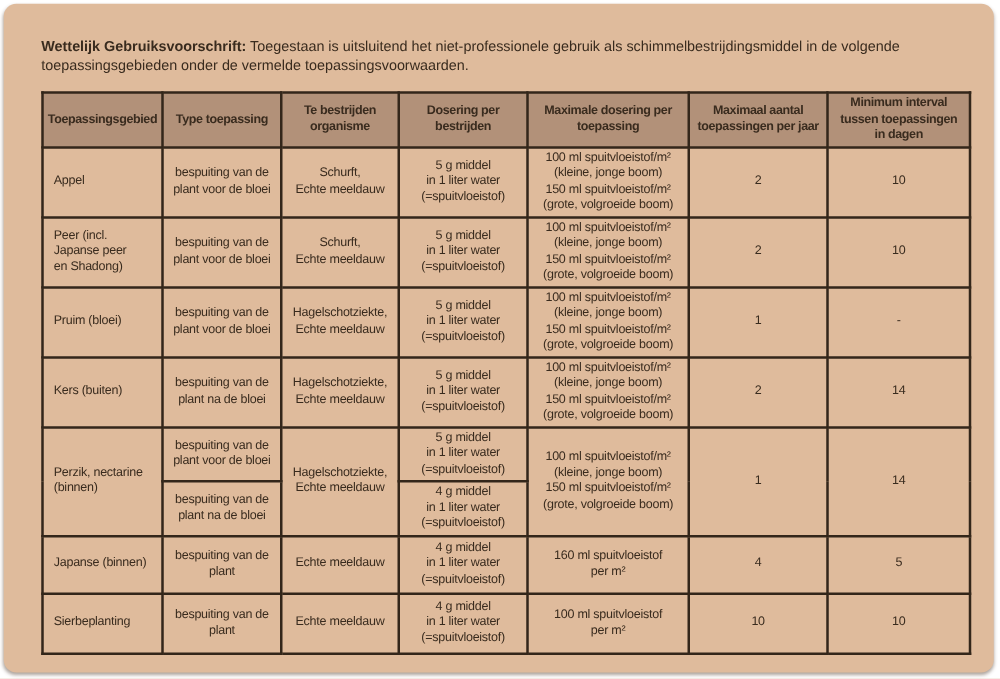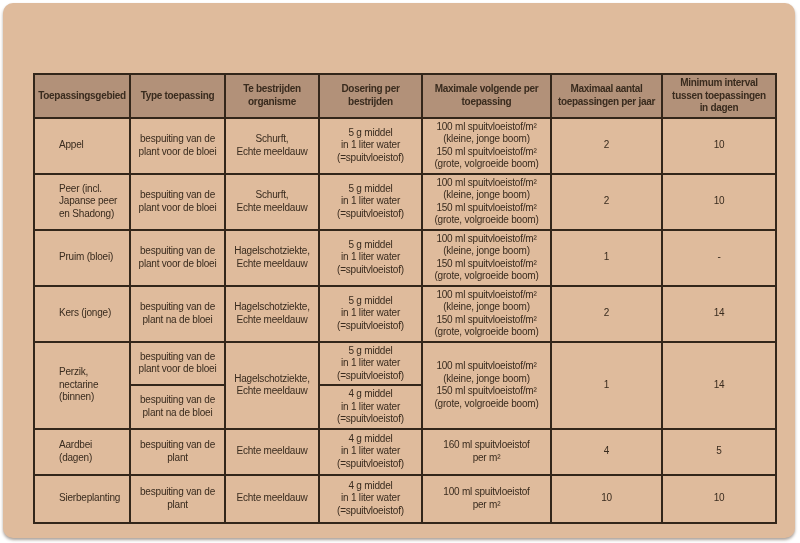--- a/index.html
+++ b/index.html
@@ -34,46 +34,47 @@
     padding:2px 3px;
     font-size:10px;line-height:12.5px;
     letter-spacing:-0.2px;
     color:var(--text);
   }
   table.spec th{
     background:var(--header-bg);
     font-weight:bold;
     letter-spacing:-0.3px;
   }
-  table.spec td.c1{text-align:left;padding-left:24px;border-radius:23px;}
+  table.spec td.c1{text-align:left;padding-left:8px;border-radius:23px;}
 </style>
 </head>
 <body>
 
 <div class="card">
+  <p class="intro"><b>Wettelijk Gebruiksvoorschrift:</b> <span>Toegestaan is uitsluitend het niet-professionele gebruik als schimmelbestrijdingsmiddel in de volgende toepassingsgebieden onder de vermelde toepassingsvoorwaarden.</span></p>
 
   <table class="spec">
     <colgroup>
       <col style="width:96px">
         <col style="width:95px">
         <col style="width:94px">
         <col style="width:103px">
         <col style="width:129px">
         <col style="width:111px">
         <col style="width:114px">
     </colgroup>
     <thead>
       <tr style="height:43px">
         <th>Toepassingsgebied</th>
         <th>Type toepassing</th>
         <th>Te bestrijden
 organisme</th>
         <th>Dosering per
 bestrijden</th>
-        <th>Maximale volgende per
+        <th>Maximale dosering per
 toepassing</th>
         <th>Maximaal aantal
 toepassingen per jaar</th>
         <th>Minimum interval
 tussen toepassingen
 in dagen</th>
       </tr>
     </thead>
     <tbody>
       <tr style="height:54px">
@@ -120,21 +121,21 @@
 in 1 liter water
 (=spuitvloeistof)</td>
         <td>100 ml spuitvloeistof/m²
 (kleine, jonge boom)
 150 ml spuitvloeistof/m²
 (grote, volgroeide boom)</td>
         <td>1</td>
         <td>-</td>
       </tr>
       <tr style="height:56px">
-        <td class="c1">Kers (jonge)</td>
+        <td class="c1">Kers (buiten)</td>
         <td>bespuiting van de
 plant na de bloei</td>
         <td>Hagelschotziekte,
 Echte meeldauw</td>
         <td>5 g middel
 in 1 liter water
 (=spuitvloeistof)</td>
         <td>100 ml spuitvloeistof/m²
 (kleine, jonge boom)
 150 ml spuitvloeistof/m²
@@ -160,21 +161,21 @@
         <td rowspan="2">14</td>
       </tr>
       <tr style="height:42px">
         <td>bespuiting van de
 plant na de bloei</td>
         <td>4 g middel
 in 1 liter water
 (=spuitvloeistof)</td>
       </tr>
       <tr style="height:46px">
-        <td class="c1">Aardbei (dagen)</td>
+        <td class="c1">Japanse (binnen)</td>
         <td>bespuiting van de
 plant</td>
         <td>Echte meeldauw</td>
         <td>4 g middel
 in 1 liter water
 (=spuitvloeistof)</td>
         <td>160 ml spuitvloeistof
 per m²</td>
         <td>4</td>
         <td>5</td>

